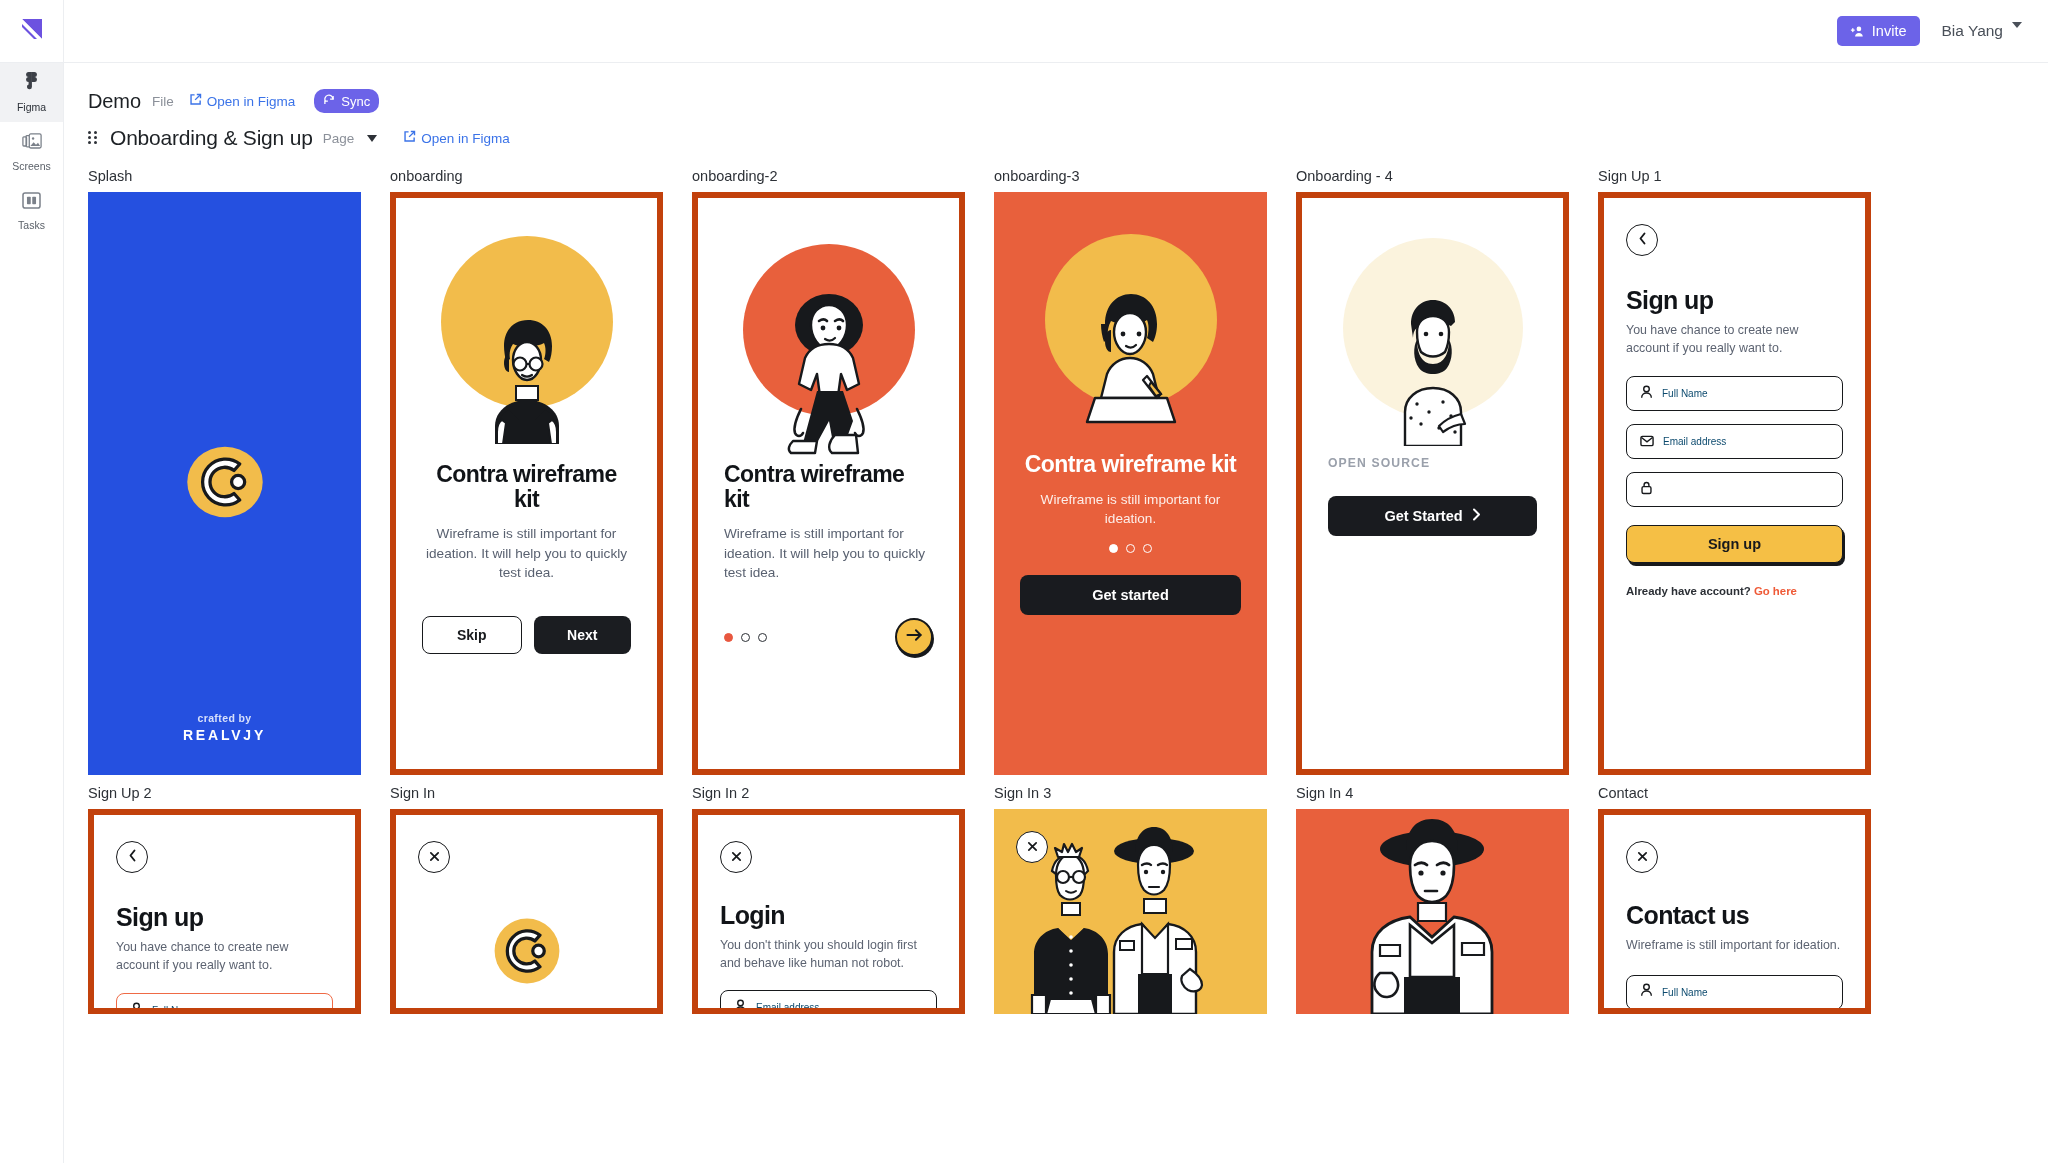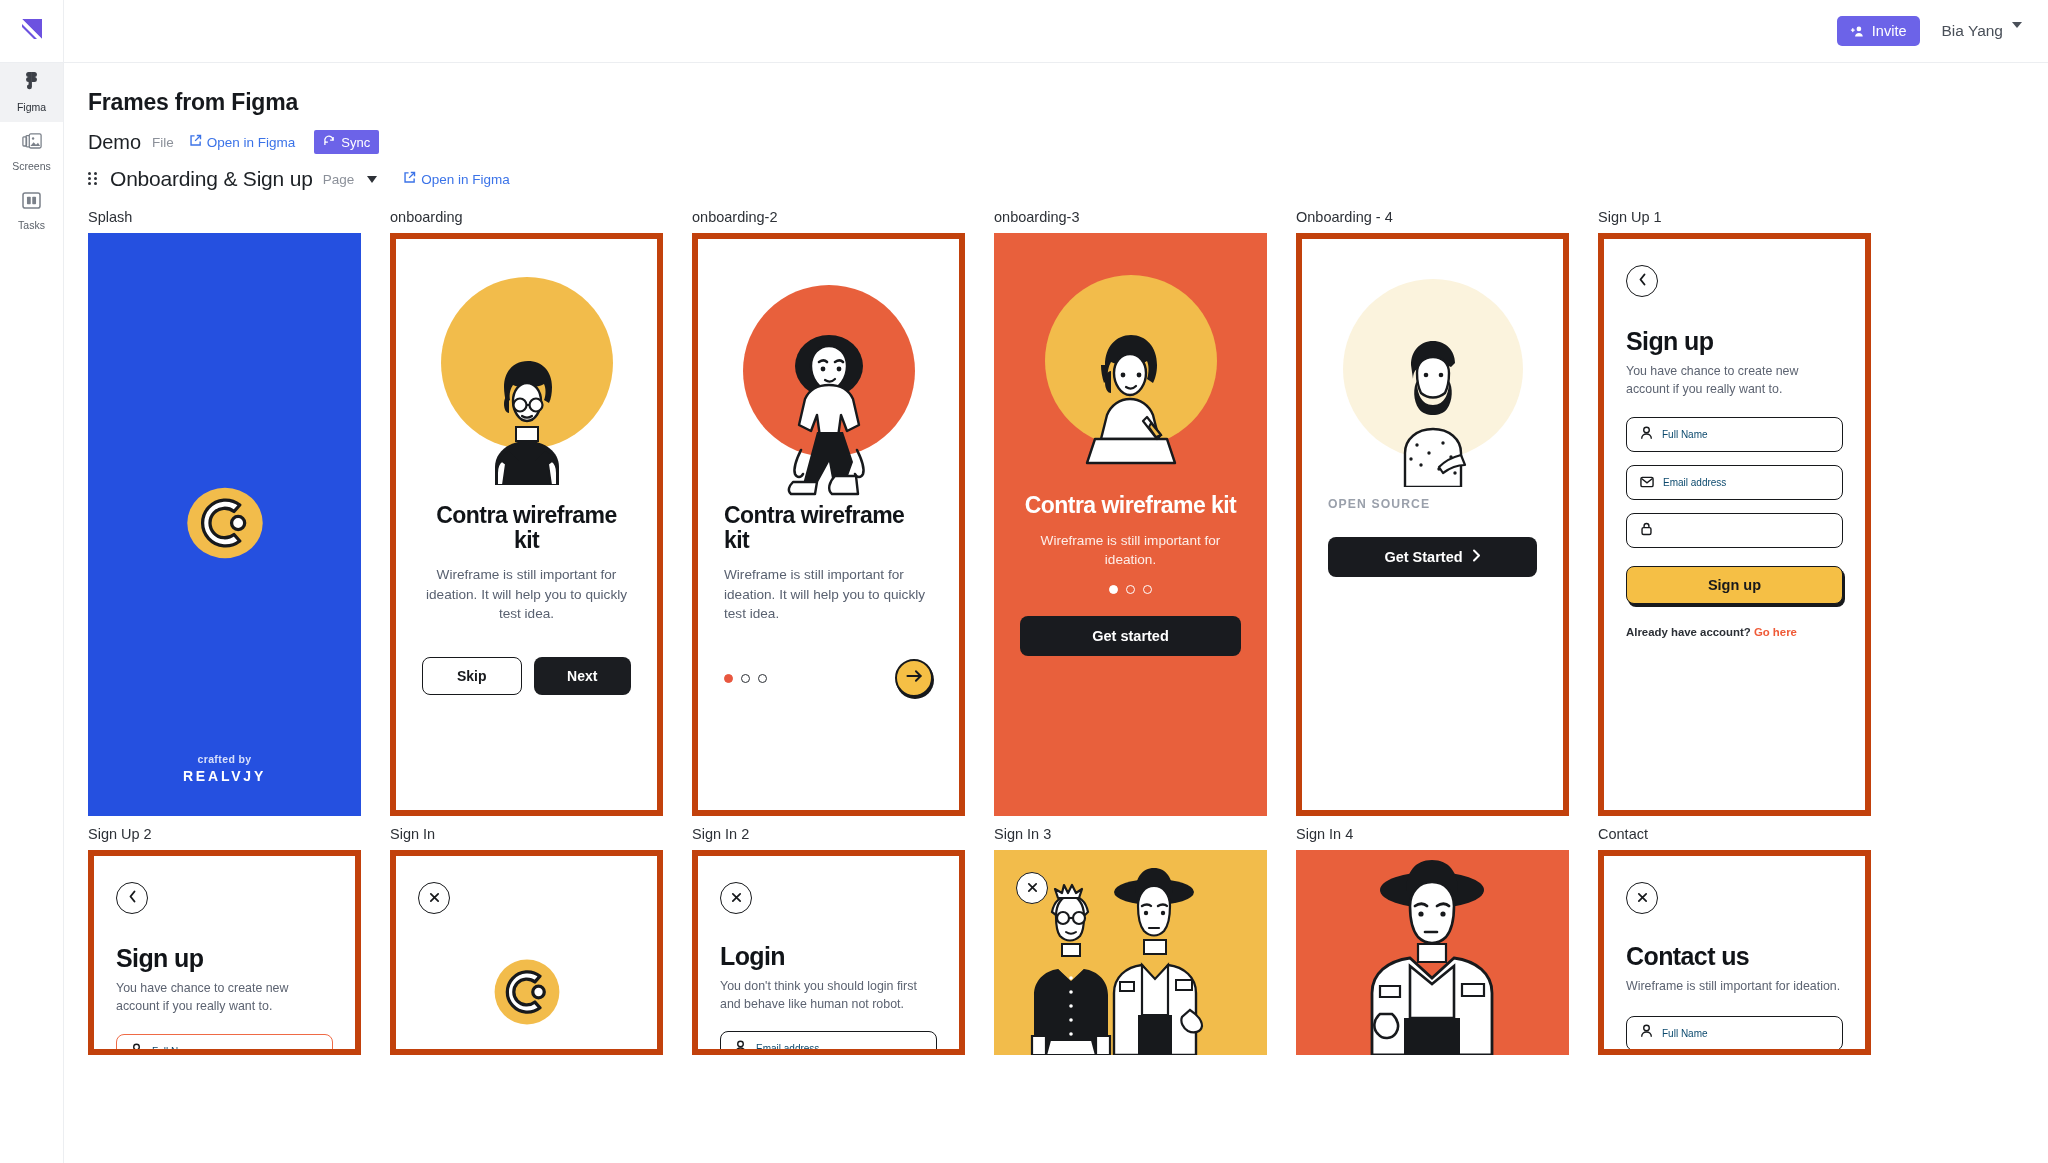--- a/index.html
+++ b/index.html
@@ -111,21 +111,21 @@
   }
   .file-name { font-size: 20px; color: #1d2125; letter-spacing: -0.1px; }
   .file-kind { font-size: 13.5px; color: #8b9099; }
   .link-open {
     display: inline-flex; align-items: center; gap: 5px;
     color: #3b73e8; font-size: 13.5px; cursor: pointer; margin-left: 4px;
   }
   .sync-btn {
     display: inline-flex; align-items: center; gap: 6px;
     background: #6c63e8; color: #fff;
-    border: none; border-radius: 2px;
+    border: none; border-radius: 10px;
     height: 24px; padding: 0 9px;
     font-size: 13px; cursor: pointer;
     font-family: "Liberation Sans", sans-serif;
     margin-left: 8px;
   }
 
   .page-row {
     display: flex; align-items: center; gap: 10px;
     margin-bottom: 18px;
   }
@@ -378,21 +378,20 @@
             <rect x="10.8" y="5" width="4" height="8" rx="0.8" fill="#7b818a" stroke="none"></rect>
           </svg>
         </span>
         <span class="rail-label">Tasks</span>
       </div>
     </div>
 
     <div class="main">
       <div class="main-inner">
 
-        <div class="page-title">Frames from Figma</div>
 
         <div class="file-row">
           <span class="file-name">Demo</span>
           <span class="file-kind">File</span>
           <span class="link-open">
             <span>
               <svg width="13" height="13" viewBox="0 0 14 14" fill="none" stroke="#3b73e8" stroke-width="1.5">
                 <path d="M6 2H2.2v9.8H12V8"></path>
                   <path d="M8.4 1.6H12.4V5.6"></path>
                   <path d="M12.2 1.8L6.6 7.4"></path>

